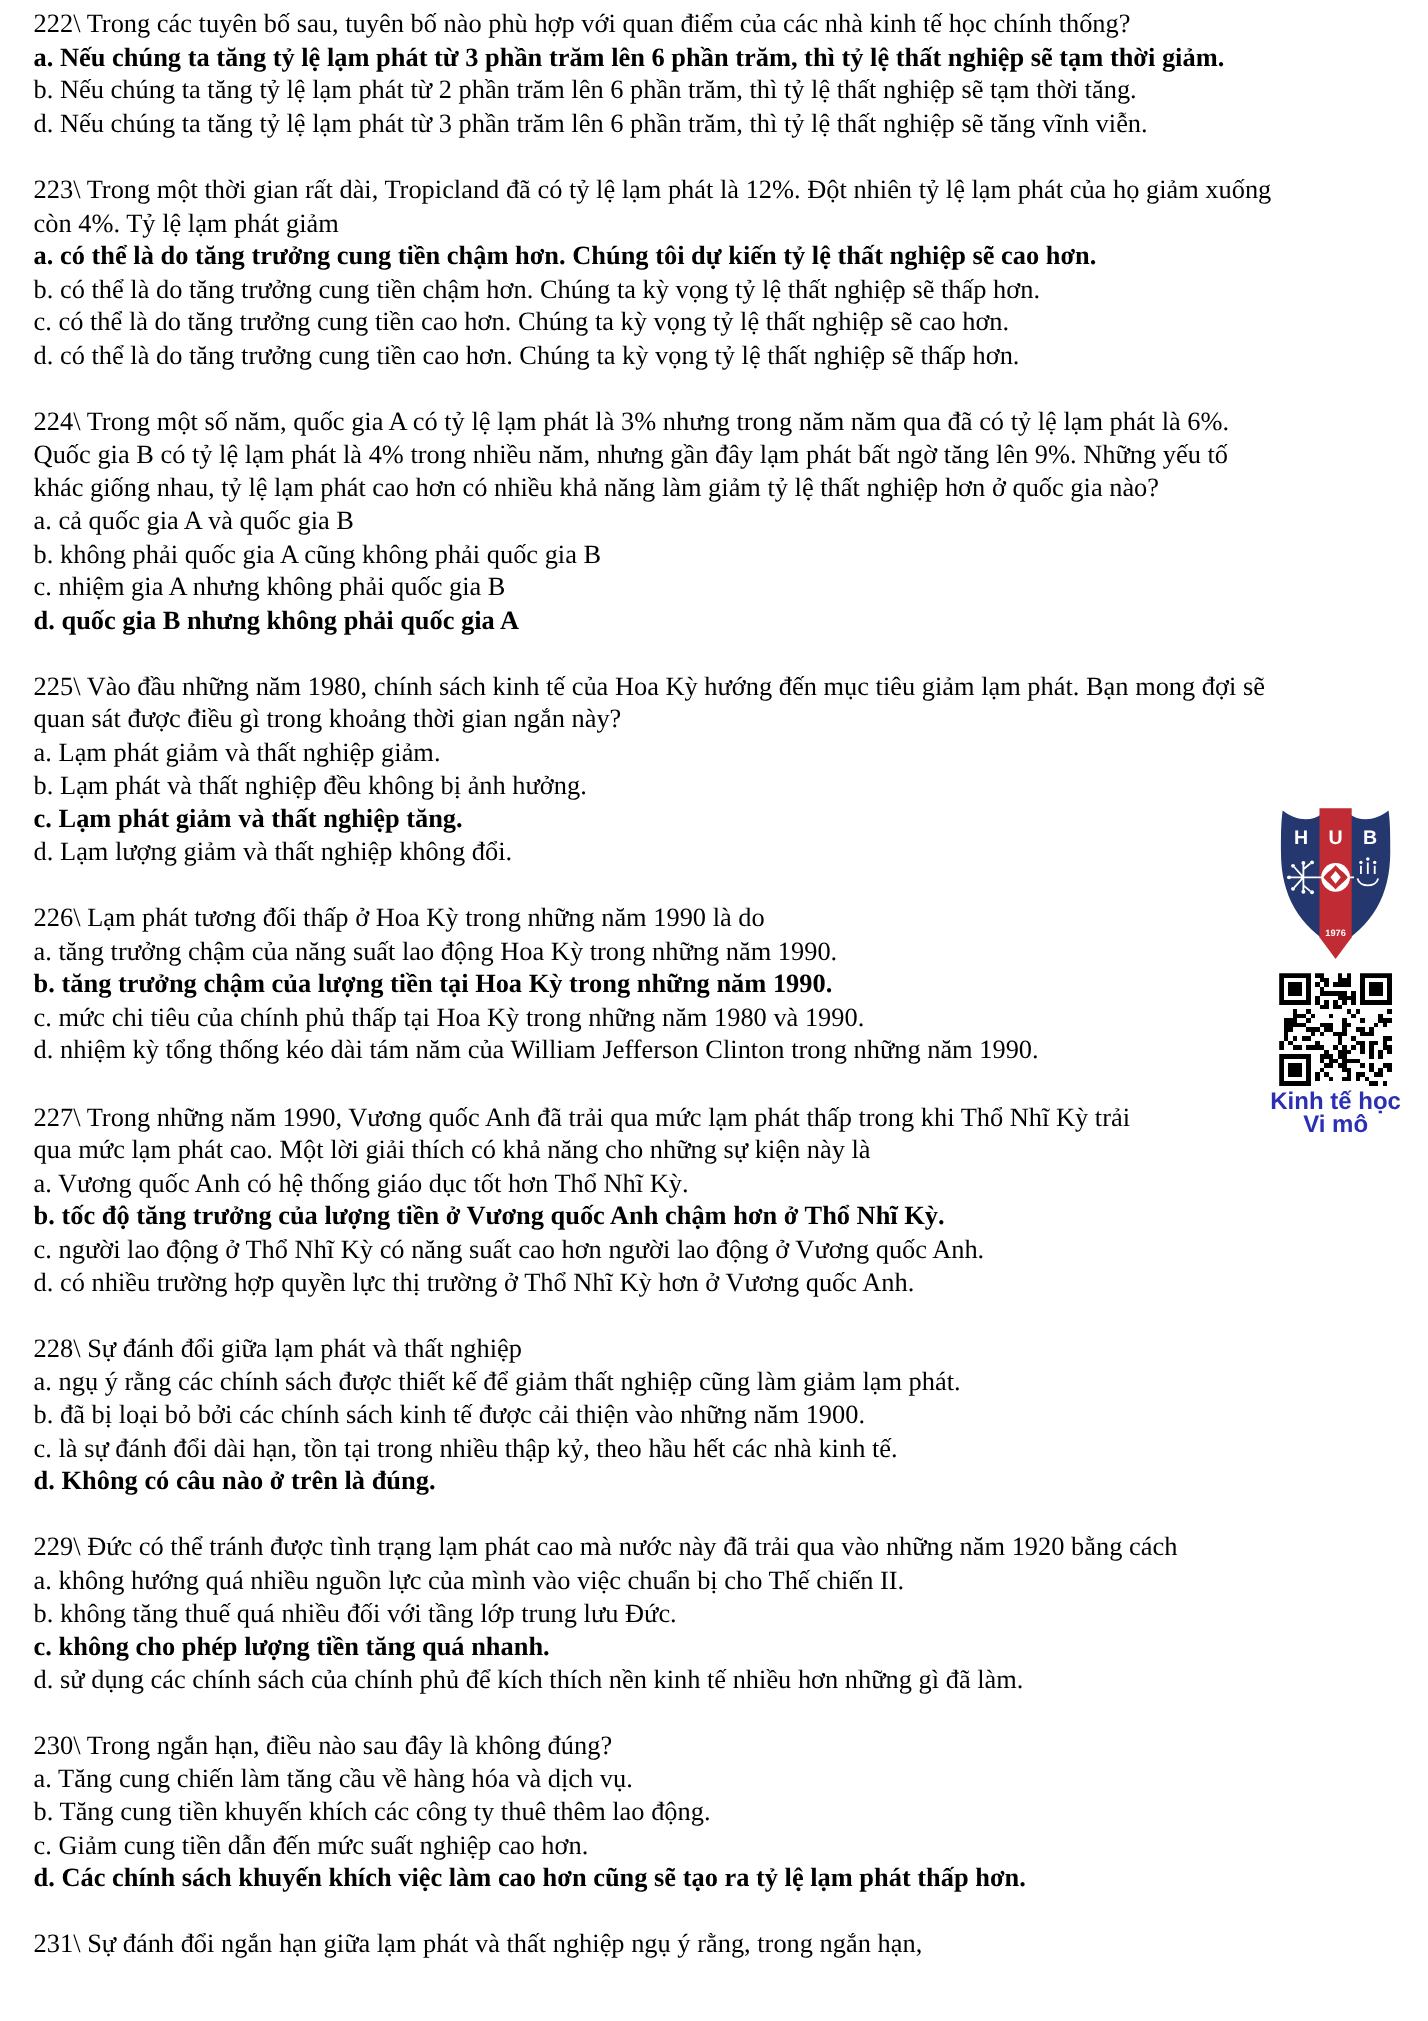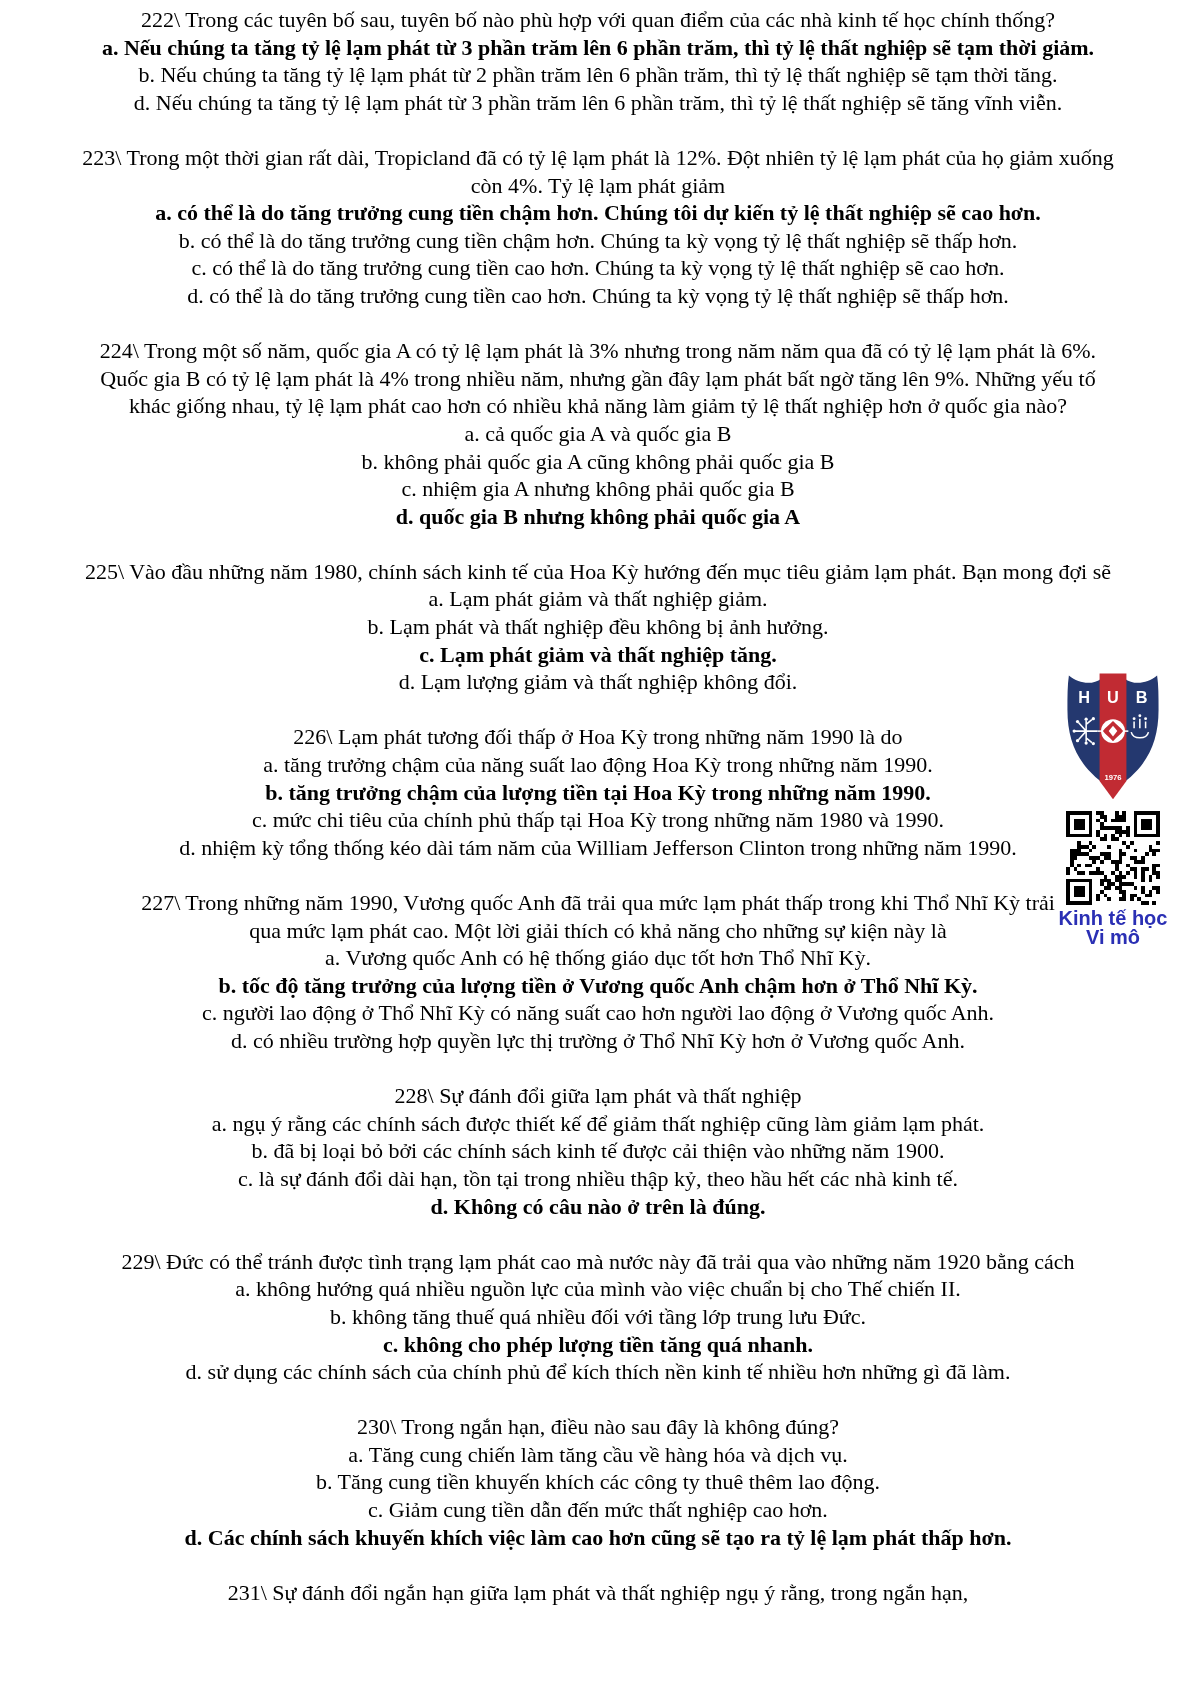--- a/index.html
+++ b/index.html
@@ -1,21 +1,21 @@
 <!DOCTYPE html>
 <html style="--navy: #24386f; --red: #c12b33; --caption: #2a2fb4;"><head>
 <meta charset="utf-8">
 <style>
   html,body{margin:0;padding:0;}
   body{
     width:1190px;height:1684px;background:#ffffff;overflow:hidden;position:relative;
     font-family:"Liberation Serif", serif;color:#000;
   }
   .doc{position:absolute;left:28px;top:6px;width:1140px;}
-  .question{margin-bottom:27.6px;text-align:center;}
+  .question{margin-bottom:27.6px;}
   .line{font-size:22px;line-height:27.6px;white-space:nowrap;color:#000;}
   .line.bold{font-weight:bold;}
   .brand{position:absolute;left:1054px;top:664px;width:118px;text-align:center;}
   .shield{display:block;margin:0 auto;}
   .shield .navy{fill:var(--navy,#24386f);}
   .shield .red{fill:var(--red,#c12b33);}
   .shield .lt{fill:#ffffff;font-family:"Liberation Sans",sans-serif;font-weight:bold;font-size:17px;text-anchor:middle;}
   .shield .yr{fill:#ffffff;font-family:"Liberation Sans",sans-serif;font-weight:bold;font-size:8px;text-anchor:middle;}
   .shield .wline{stroke:#ffffff;stroke-width:1.6;fill:none;}
   .shield .wdot{fill:#ffffff;}
@@ -47,20 +47,21 @@
       <div class="line">224\ Trong một số năm, quốc gia A có tỷ lệ lạm phát là 3% nhưng trong năm năm qua đã có tỷ lệ lạm phát là 6%.</div>
       <div class="line">Quốc gia B có tỷ lệ lạm phát là 4% trong nhiều năm, nhưng gần đây lạm phát bất ngờ tăng lên 9%. Những yếu tố</div>
       <div class="line">khác giống nhau, tỷ lệ lạm phát cao hơn có nhiều khả năng làm giảm tỷ lệ thất nghiệp hơn ở quốc gia nào?</div>
       <div class="line">a. cả quốc gia A và quốc gia B</div>
       <div class="line">b. không phải quốc gia A cũng không phải quốc gia B</div>
       <div class="line">c. nhiệm gia A nhưng không phải quốc gia B</div>
       <div class="line bold">d. quốc gia B nhưng không phải quốc gia A</div>
     </div>
     <div class="question">
       <div class="line">225\ Vào đầu những năm 1980, chính sách kinh tế của Hoa Kỳ hướng đến mục tiêu giảm lạm phát. Bạn mong đợi sẽ</div>
+      <div class="line">quan sát được điều gì trong khoảng thời gian ngắn này?</div>
       <div class="line">a. Lạm phát giảm và thất nghiệp giảm.</div>
       <div class="line">b. Lạm phát và thất nghiệp đều không bị ảnh hưởng.</div>
       <div class="line bold">c. Lạm phát giảm và thất nghiệp tăng.</div>
       <div class="line">d. Lạm lượng giảm và thất nghiệp không đổi.</div>
     </div>
     <div class="question">
       <div class="line">226\ Lạm phát tương đối thấp ở Hoa Kỳ trong những năm 1990 là do</div>
       <div class="line">a. tăng trưởng chậm của năng suất lao động Hoa Kỳ trong những năm 1990.</div>
       <div class="line bold">b. tăng trưởng chậm của lượng tiền tại Hoa Kỳ trong những năm 1990.</div>
       <div class="line">c. mức chi tiêu của chính phủ thấp tại Hoa Kỳ trong những năm 1980 và 1990.</div>
@@ -85,21 +86,21 @@
       <div class="line">229\ Đức có thể tránh được tình trạng lạm phát cao mà nước này đã trải qua vào những năm 1920 bằng cách</div>
       <div class="line">a. không hướng quá nhiều nguồn lực của mình vào việc chuẩn bị cho Thế chiến II.</div>
       <div class="line">b. không tăng thuế quá nhiều đối với tầng lớp trung lưu Đức.</div>
       <div class="line bold">c. không cho phép lượng tiền tăng quá nhanh.</div>
       <div class="line">d. sử dụng các chính sách của chính phủ để kích thích nền kinh tế nhiều hơn những gì đã làm.</div>
     </div>
     <div class="question">
       <div class="line">230\ Trong ngắn hạn, điều nào sau đây là không đúng?</div>
       <div class="line">a. Tăng cung chiến làm tăng cầu về hàng hóa và dịch vụ.</div>
       <div class="line">b. Tăng cung tiền khuyến khích các công ty thuê thêm lao động.</div>
-      <div class="line">c. Giảm cung tiền dẫn đến mức thất nghiệp cao hơn.</div>
+      <div class="line">c. Giảm cung tiền dẫn đến mức suất nghiệp cao hơn.</div>
       <div class="line bold">d. Các chính sách khuyến khích việc làm cao hơn cũng sẽ tạo ra tỷ lệ lạm phát thấp hơn.</div>
     </div>
     <div class="question">
       <div class="line">231\ Sự đánh đổi ngắn hạn giữa lạm phát và thất nghiệp ngụ ý rằng, trong ngắn hạn,</div>
     </div>
   </div>
 
 <div class="brand">
   <svg class="shield" width="96" height="140" viewBox="0 0 100 146">
     <path class="navy" d="M4,12 C15,21 29,22 38,15 L62,15 C71,22 85,21 96,12

